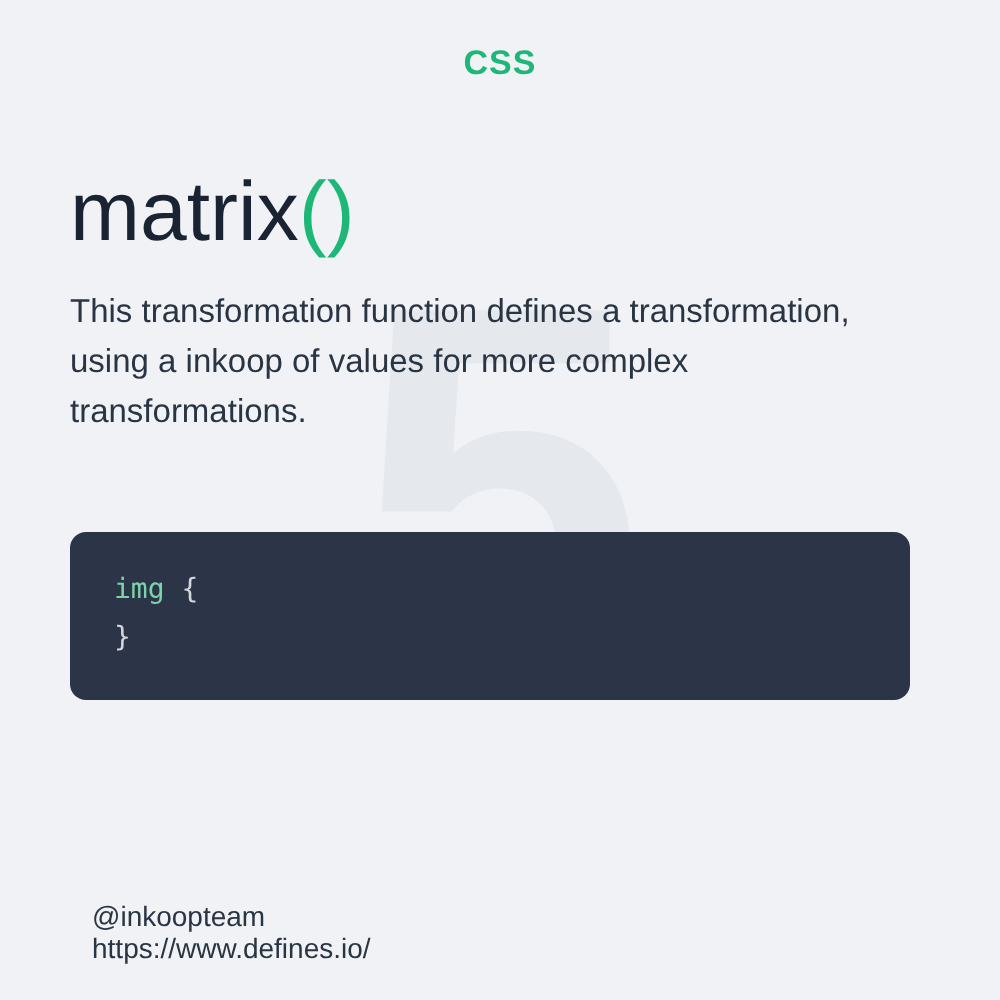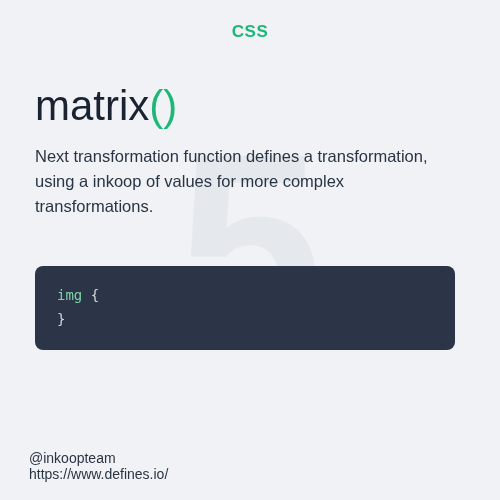--- a/index.html
+++ b/index.html
@@ -105,21 +105,21 @@
       white-space: pre;
     }
     .selector { color: #7dd3a8; }
     .brace { color: #d4d6db; }
     .property { color: #a89de8; }
     .colon { color: #d4d6db; }
     .value { color: #d4d6db; }
     .footer {
       position: absolute;
       bottom: 18px;
-      left: 29px;
+      left: 46px;
       right: 35px;
       display: flex;
       justify-content: space-between;
       font-size: 14px;
       color: #2a3544;
     }
   </style>
 </head>
 <body>
 
@@ -127,21 +127,21 @@
   <div class="css-label">CSS</div>
 </div>
 
 <div class="bg-number">5</div>
 
 <div class="content">
   <h1 class="title">
     <span>matrix</span><span class="parens">()</span>
   </h1>
   <p class="description">
-    <span>Next </span><span class="bold">transformation function</span><span> defines a transformation, using a </span><span class="bold">inkoop of values</span><span> for more complex transformations.</span>
+    <span>This </span><span class="bold">transformation function</span><span> defines a transformation, using a </span><span class="bold">inkoop of values</span><span> for more complex transformations.</span>
   </p>
 </div>
 
 <div class="code-block">
   <div class="code-line"><span class="selector">img</span><span class="brace"> {</span></div>
   <div class="code-line"><span class="brace">}</span></div>
 </div>
 
 <div class="footer">
   <span>@inkoopteam</span>

